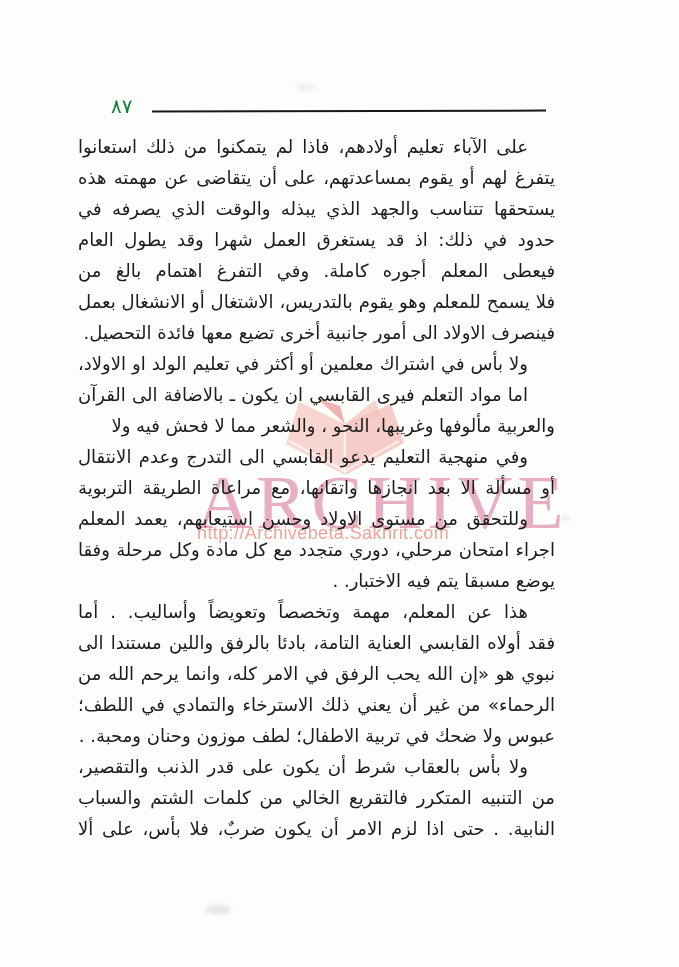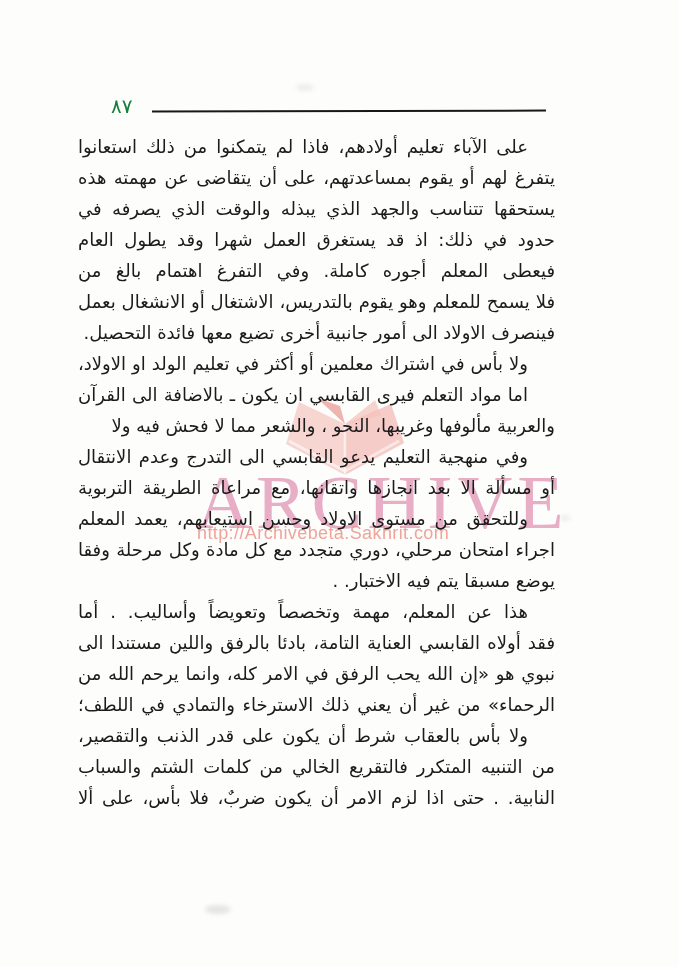--- a/index.html
+++ b/index.html
@@ -108,18 +108,19 @@
       <div class="line last">والعربية مألوفها وغريبها، النحو ، والشعر مما لا فحش فيه ولا مجون. .</div>
       <div class="line indent">وفي منهجية التعليم يدعو القابسي الى التدرج وعدم الانتقال من مادة</div>
       <div class="line">أو مسألة الا بعد انجازها واتقانها، مع مراعاة الطريقة التربوية التي يمارسها</div>
       <div class="line indent">وللتحقق من مستوى الاولاد وحسن استيعابهم، يعمد المعلم الى</div>
       <div class="line">اجراء امتحان مرحلي، دوري متجدد مع كل مادة وكل مرحلة وفقا لجدول</div>
       <div class="line last">يوضع مسبقا يتم فيه الاختبار. .</div>
       <div class="line indent">هذا عن المعلم، مهمة وتخصصاً وتعويضاً وأساليب. . أما المتعلم</div>
       <div class="line">فقد أولاه القابسي العناية التامة، بادئا بالرفق واللين مستندا الى حديث</div>
       <div class="line">نبوي هو «إن الله يحب الرفق في الامر كله، وانما يرحم الله من عباده</div>
       <div class="line">الرحماء» من غير أن يعني ذلك الاسترخاء والتمادي في اللطف؛ فلا</div>
+      <div class="line last">عبوس ولا ضحك في تربية الاطفال؛ لطف موزون وحنان ومحبة. .</div>
       <div class="line indent">ولا بأس بالعقاب شرط أن يكون على قدر الذنب والتقصير، ابتداء</div>
       <div class="line">من التنبيه المتكرر فالتقريع الخالي من كلمات الشتم والسباب والالفاظ</div>
       <div class="line">النابية. . حتى اذا لزم الامر أن يكون ضربٌ، فلا بأس، على ألا يصل الى</div>
     </div>
 
 </div>
 
 </body></html>

